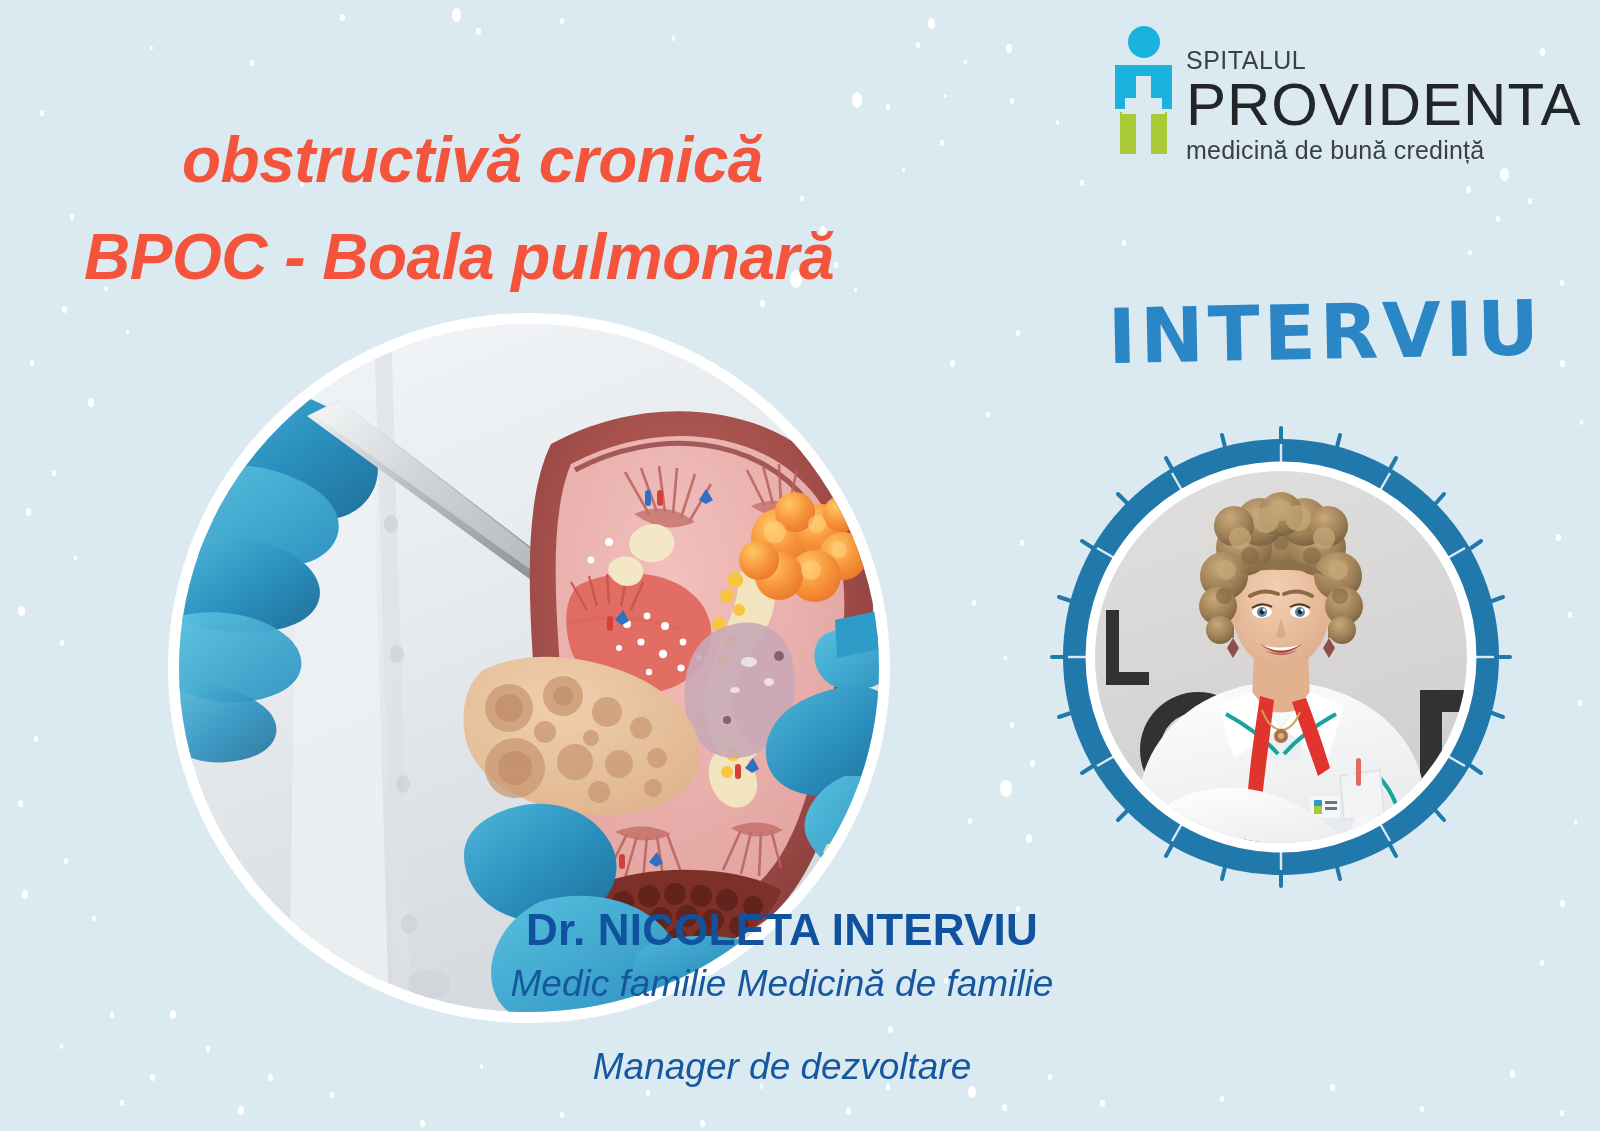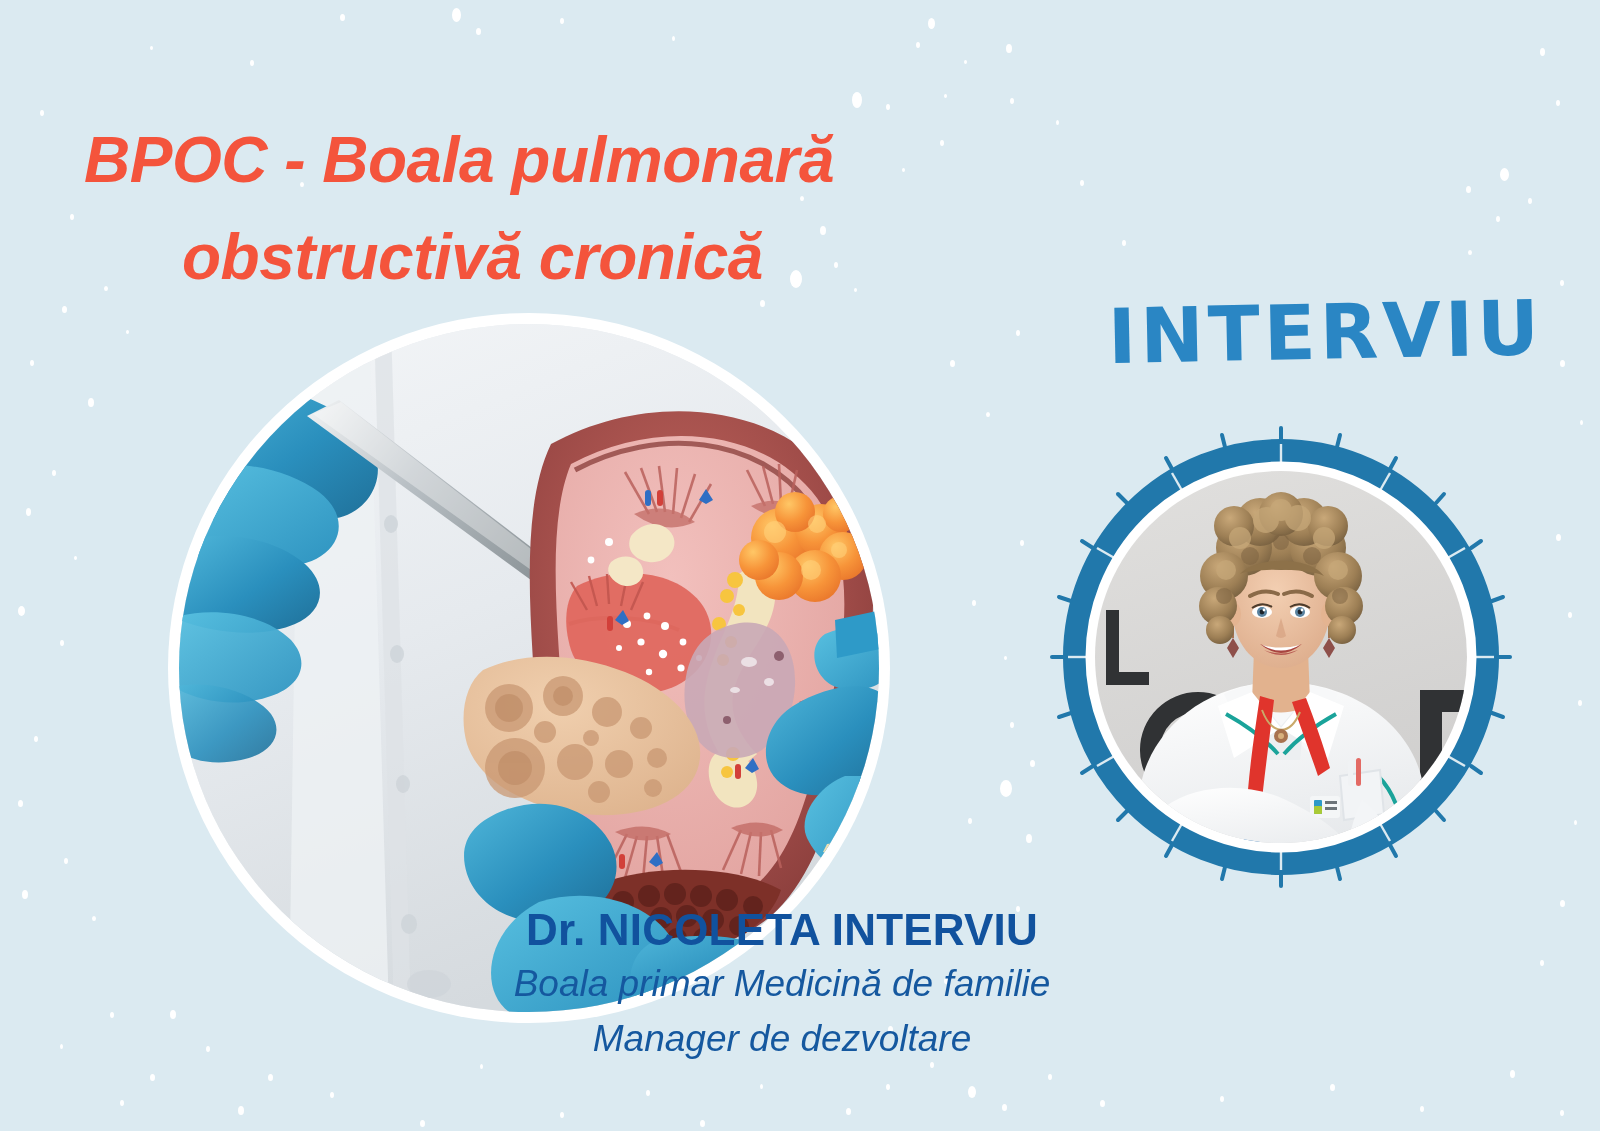--- a/index.html
+++ b/index.html
@@ -192,21 +192,21 @@
     position: absolute;
     width: 1600px;
     text-align: center;
     padding-right: 36px;
     box-sizing: border-box;
     font-size: 37px;
     font-style: italic;
     color: #15589f;
   }
   .doctor-cred.c1 { top: 963px; }
-  .doctor-cred.c2 { top: 1018px; }
+  .doctor-cred.c2 { top: 1046px; }
 </style>
 </head>
 <body>
 
 <div class="poster">
 
   <div class="speckles" id="speckles">
       <span style="left:452px;top:8px;width:9px;height:14px;background:#ffffff;"></span>
       <span style="left:476px;top:28px;width:5px;height:7px;background:#ffffff;"></span>
       <span style="left:928px;top:18px;width:7px;height:11px;background:#ffffff;"></span>
@@ -305,24 +305,40 @@
       <span style="left:1122px;top:240px;width:4px;height:6px;background:#ffffff;"></span>
       <span style="left:1560px;top:280px;width:4px;height:6px;background:#ffffff;"></span>
       <span style="left:1580px;top:420px;width:3px;height:5px;background:#ffffff;"></span>
       <span style="left:1578px;top:700px;width:4px;height:6px;background:#ffffff;"></span>
       <span style="left:1574px;top:820px;width:3px;height:5px;background:#ffffff;"></span>
       <span style="left:940px;top:140px;width:4px;height:6px;background:#ffffff;"></span>
       <span style="left:902px;top:168px;width:3px;height:4px;background:#ffffff;"></span>
     </div>
 
   <div class="title-block">
+    <div class="title-line l2">obstructivă cronică</div>
     <div class="title-line l1">BPOC - Boala pulmonară</div>
-    <div class="title-line l2">obstructivă cronică</div>
   </div>
 
+  <div class="logo">
+    <div class="logo-mark">
+      <div class="logo-head"></div>
+      <div class="logo-body-top"></div>
+      <div class="logo-body-bot"></div>
+      <div class="logo-cross-v"></div>
+      <div class="logo-cross-h"></div>
+      <div class="logo-notch-l"></div>
+      <div class="logo-notch-r"></div>
+    </div>
+    <div class="logo-text">
+      <div class="logo-spitalul">SPITALUL</div>
+      <div class="logo-providenta">PROVIDENTA</div>
+      <div class="logo-tagline">medicină de bună credință</div>
+    </div>
+  </div>
 
   <div class="interviu">INTERVIU</div>
 
   <div class="lung-wrap">
     <div class="lung-photo">
       <svg viewBox="0 0 700 688" preserveAspectRatio="xMidYMid slice">
         <defs>
           <linearGradient id="coat" x1="0" y1="0" x2="0.4" y2="1">
             <stop offset="0" stop-color="#f4f6f8"></stop>
             <stop offset="0.5" stop-color="#e6eaee"></stop>
@@ -779,16 +795,16 @@
         <path d="M233 194 l-5 18 q5 4 10 0 Z" fill="#d8a585" opacity="0.8"></path>
 
         <path d="M212 220 Q233 238 254 220 Q233 230 212 220 Z" fill="#a8443f"></path>
         <path d="M214 221 Q233 232 252 221 Q233 226 214 221 Z" fill="#ffffff"></path>
         <path d="M216 226 Q233 236 250 226 Q233 233 216 226 Z" fill="#b85a52"></path>
       </g>
     </svg>
   </div>
 
   <div class="doctor-name">Dr. NICOLETA INTERVIU</div>
-  <div class="doctor-cred c1">Boala primar Medicină de familie</div>
+  <div class="doctor-cred c1">Medic familie Medicină de familie</div>
   <div class="doctor-cred c2">Manager de dezvoltare</div>
 
 </div>
 
 </body></html>

